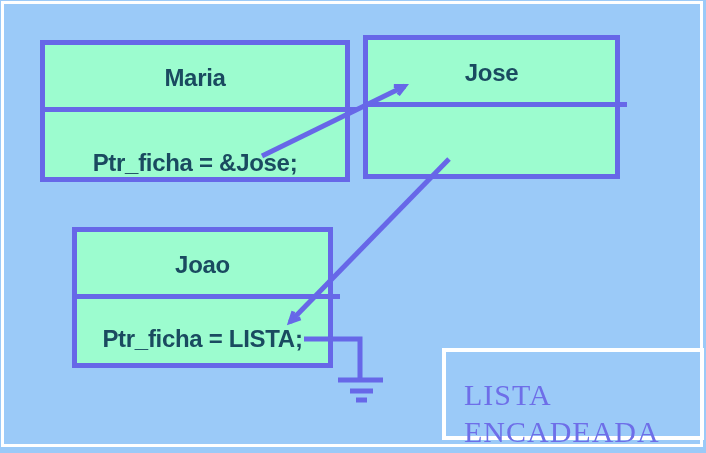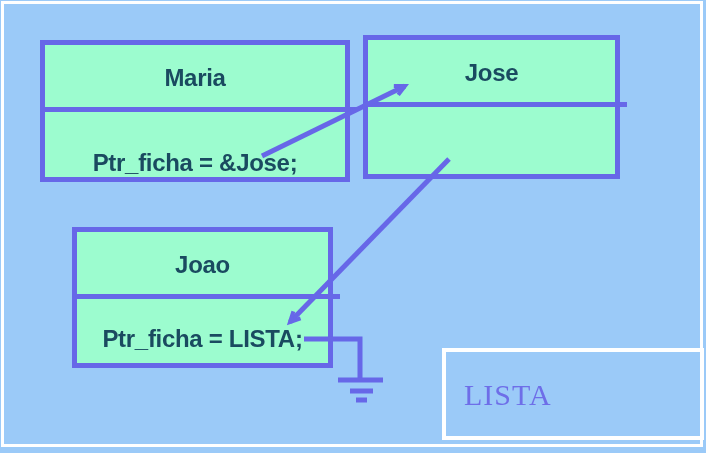--- a/index.html
+++ b/index.html
@@ -121,15 +121,16 @@
     <g>
       <polyline class="stroke" points="304,339 360,339 360,380"></polyline>
       <line class="stroke" x1="338" y1="380" x2="383" y2="380"></line>
       <line class="stroke" x1="350" y1="391" x2="373" y2="391"></line>
       <line class="stroke" x1="356" y1="400" x2="367" y2="400"></line>
     </g>
   </svg>
 
   <div class="caption">
     <div>LISTA</div>
+    <div>ENCADEADA</div>
   </div>
 
 </div>
 
 </body></html>

